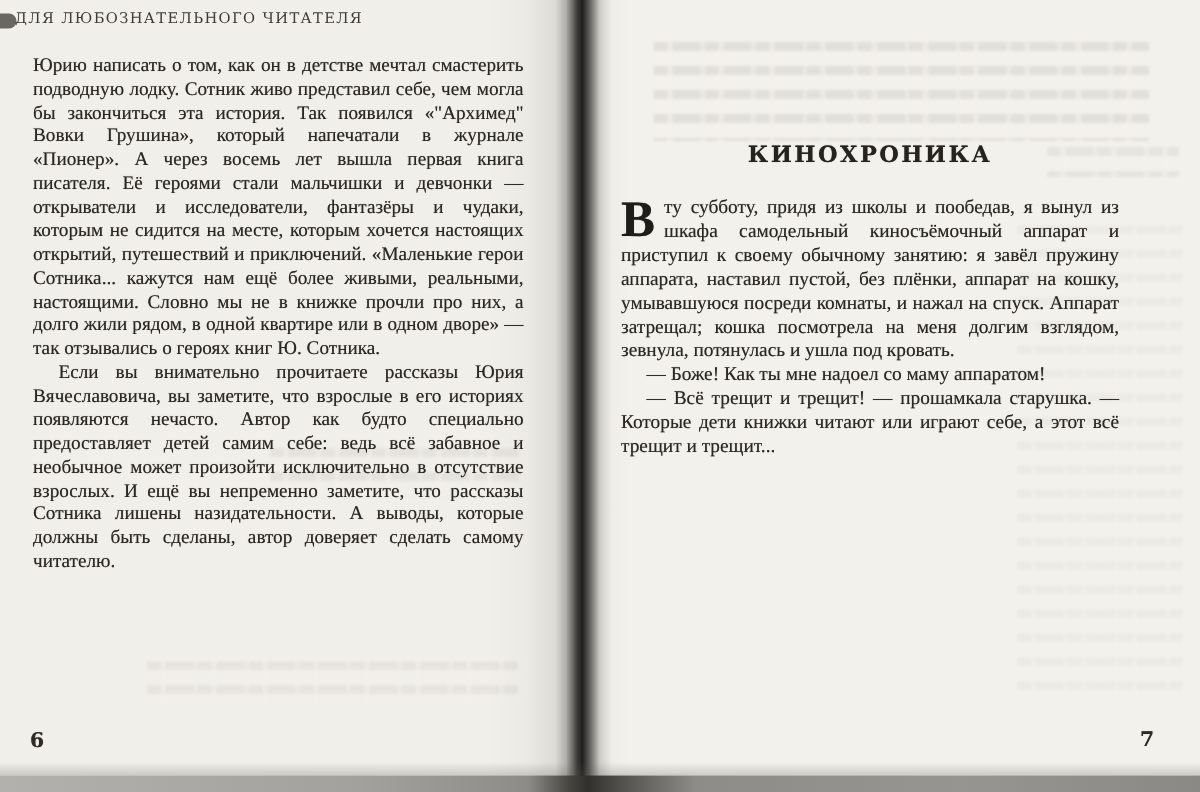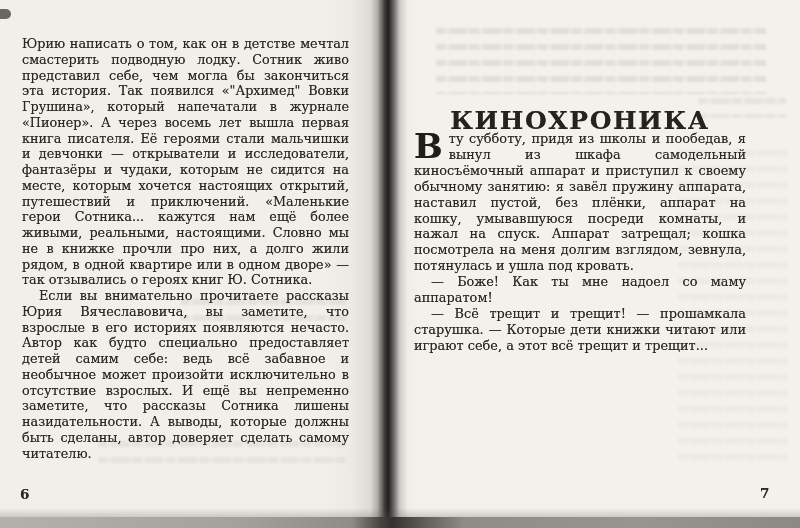--- a/index.html
+++ b/index.html
@@ -73,35 +73,35 @@
   
   .running-header {
     position: absolute; left: 10px; top: 7px; z-index: 2;
     font-size: 9.8px; letter-spacing: 0.9px; color: #3d3b34;
   }
   .body-text {
     position: absolute; z-index: 2;
     text-align: justify;
     text-shadow: 0 0 0.45px rgba(30,28,24,0.55);
   }
-  .body-text p { margin: 0; }
+  .body-text p { margin: 0; font-family: Liberation Serif, serif; }
   .body-text p.indent { text-indent: 17px; }
 
   .left-body {
     left: 22px; top: 36px; width: 327px;
     font-size: 12.8px; line-height: 15.75px;
   }
   .right-body {
     left: 36px; top: 131px; width: 332px;
     font-size: 12.9px; line-height: 15.9px;
   }
 
   .chapter-title {
-    position: absolute; left: 36px; top: 106px; width: 332px; z-index: 2;
-    text-align: center; font-size: 25px; font-weight: bold;
+    position: absolute; left: 36px; top: 94px; width: 332px; z-index: 2;
+    text-align: center; font-size: 15px; font-weight: bold;
     letter-spacing: 1.6px; color: #25231e;
     text-shadow: 0 0 0.5px rgba(30,28,24,0.6);
   }
 
   .drop-cap {
     float: left; font-size: 34px; line-height: 27px; font-weight: bold;
     margin: 2px 6px 0 0; color: #1f1d19;
   }
 
   .page-number {
@@ -121,20 +121,21 @@
     <div class="ghost" style="left:180px; top:299px; width:166px; height:32px; opacity:.55;"></div>
     <div class="ghost" style="left:98px; top:441px; width:248px; height:28px; opacity:.5;"></div>
   </div>
 
   <div class="page page-right">
     <div class="ghost" style="left:58px; top:28px; width:330px; height:66px; opacity:.75;"></div>
     <div class="ghost" style="left:320px; top:98px; width:88px; height:20px; opacity:.55;"></div>
     <div class="ghost" style="left:300px; top:150px; width:110px; height:320px; opacity:.3;"></div>
   </div>
 
+  <div class="running-header">ДЛЯ ЛЮБОЗНАТЕЛЬНОГО ЧИТАТЕЛЯ</div>
 
   <div class="body-text left-body">
     <p>Юрию написать о том, как он в детстве мечтал смастерить подводную лодку. Сотник живо представил себе, чем могла бы закончиться эта история. Так появился «"Архимед" Вовки Грушина», который напечатали в журнале «Пионер». А через восемь лет вышла первая книга писателя. Её героями стали мальчишки и девчонки — открыватели и исследователи, фантазёры и чудаки, которым не сидится на месте, которым хочется настоящих открытий, путешествий и приключений. «Маленькие герои Сотника... кажутся нам ещё более живыми, реальными, настоящими. Словно мы не в книжке прочли про них, а долго жили рядом, в одной квартире или в одном дворе» — так отзывались о героях книг Ю. Сотника.</p>
     <p class="indent">Если вы внимательно прочитаете рассказы Юрия Вячеславовича, вы заметите, что взрослые в его историях появляются нечасто. Автор как будто специально предоставляет детей самим себе: ведь всё забавное и необычное может произойти исключительно в отсутствие взрослых. И ещё вы непременно заметите, что рассказы Сотника лишены назидательности. А выводы, которые должны быть сделаны, автор доверяет сделать самому читателю.</p>
   </div>
 
   <div class="page-number pn-left">6</div>
 
   <div class="chapter-title" style="left:414px;">КИНОХРОНИКА</div>
 

